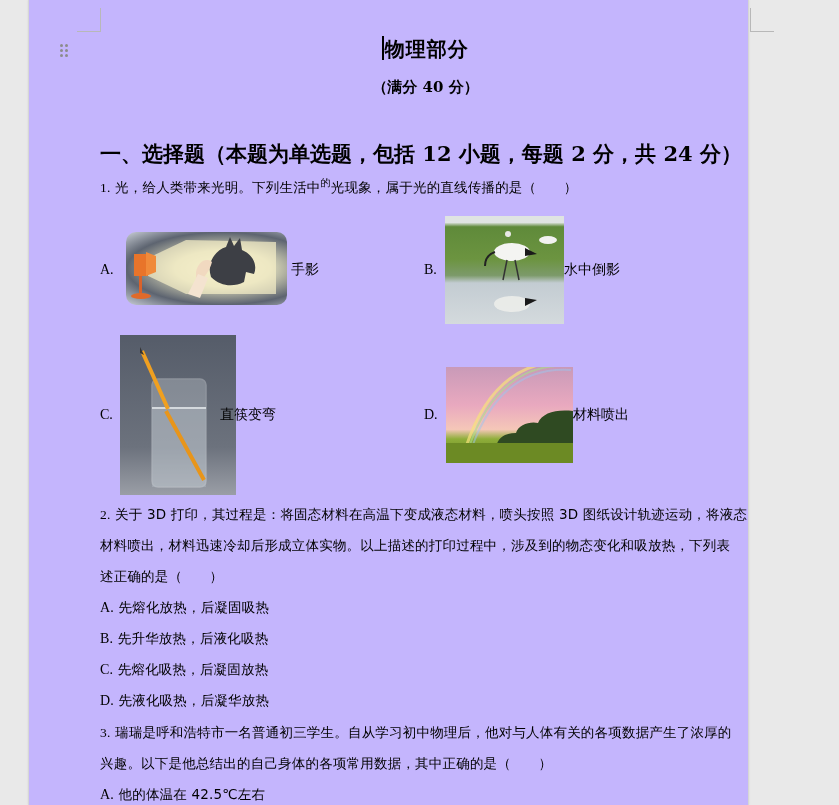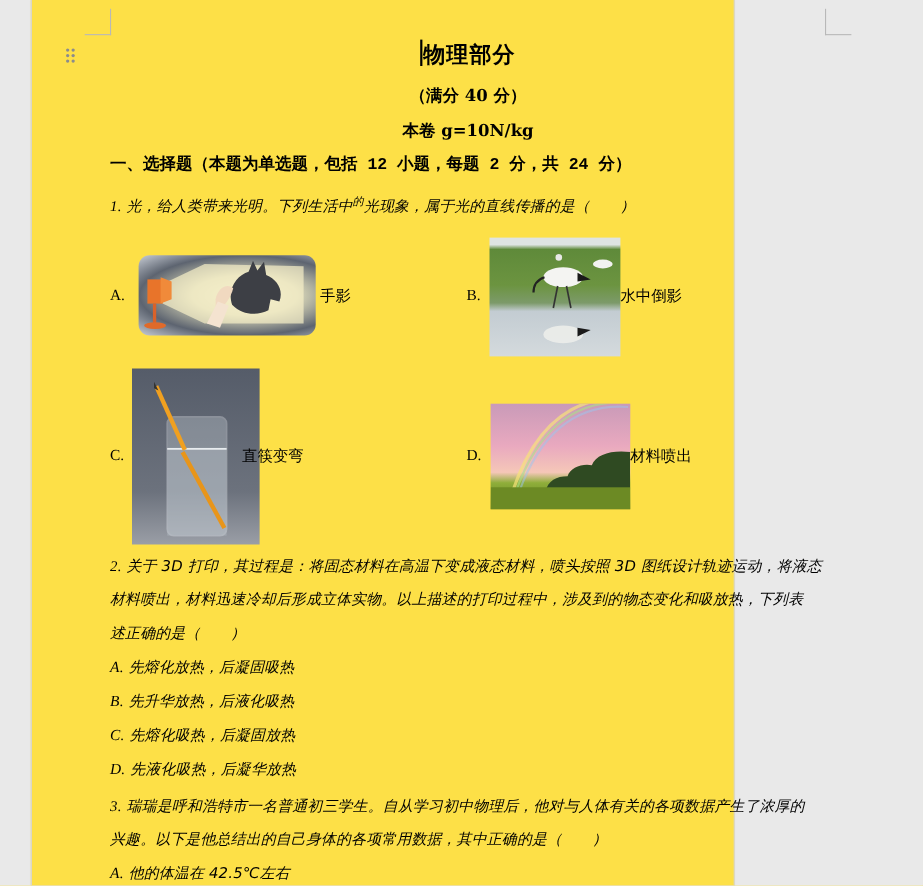--- a/index.html
+++ b/index.html
@@ -1,35 +1,35 @@
 <!DOCTYPE html>
 <html><head>
   <meta charset="utf-8">
   <style>
     * { box-sizing: border-box; margin: 0; padding: 0; }
     html, body { width: 839px; height: 805px; overflow: hidden; background: #e9e9e9; }
     body { position: relative; font-family: "DejaVu Serif", "Liberation Serif", serif; color: #000; }
     .page {
-      position: absolute; left: 28px; top: 0; width: 640px; height: 805px;
-      background: #fde047;
+      position: absolute; left: 28px; top: 0; width: 721px; height: 805px;
+      background: #c4b5fd;
       border-left: 1px solid #d6d6d6;
       border-right: 1px solid #d6d6d6;
       box-shadow: 0 0 2px rgba(0,0,0,0.08);
     }
     .corner { position: absolute; width: 24px; height: 24px; border-color: #b8b8b8; border-style: solid; }
     .corner.tl { left: 48px; top: 8px; border-width: 0 1px 1px 0; }
     .corner.tr { left: 721px; top: 8px; border-width: 0 0 1px 1px; }
     .drag-handle { position: absolute; left: 31px; top: 44px; width: 9px; height: 13px; }
     .drag-handle i { position: absolute; width: 3px; height: 3px; background: #8c8c8c; border-radius: 50%; }
     .abs { position: absolute; white-space: nowrap; }
     .title { left: 0; width: 793px; top: 36px; text-align: center; font-size: 20px; font-weight: bold; letter-spacing: 1px; font-family: "DejaVu Serif", serif; }
     .caret { display: inline-block; width: 1.5px; height: 24px; background: #000; vertical-align: -4px; margin-right: 1px; }
     .sub { left: 0; width: 793px; text-align: center; font-size: 15px; font-weight: bold; }
-    .sec { left: 71px; top: 140px; font-size: 15px; font-weight: bold; font-family: Liberation Mono, monospace; }
-    .q { left: 71px; font-size: 13.5px; font-family: "DejaVu Sans", sans-serif; letter-spacing: 0.2px; font-style: italic; }
+    .sec { left: 71px; top: 140px; font-size: 21px; font-weight: bold; }
+    .q { left: 71px; font-size: 13.5px; font-family: "DejaVu Sans", sans-serif; letter-spacing: 0.2px; }
     .num { font-family: "Liberation Serif", serif; }
     .ruby { font-size: 10px; position: relative; top: -6px; }
     .opt-lbl { font-family: "Liberation Serif", serif; font-size: 14px; }
     .opt-txt { font-size: 14px; font-family: "DejaVu Sans", sans-serif; }
     .img { position: absolute; overflow: hidden; }
     .line { line-height: 31px; }
   </style>
 </head>
 <body>
 
@@ -43,21 +43,20 @@
     <i style="left:0;top:5px"></i>
       <i style="left:5px;top:5px"></i>
     <i style="left:0;top:10px"></i>
       <i style="left:5px;top:10px"></i>
   </div>
 
   <div class="abs title">
     <span class="caret"></span><span>物理部分</span>
   </div>
   <div class="abs sub" style="top:78px">（满分 40 分）</div>
-  <div class="abs sub" style="top:110px">本卷 g=10N/kg</div>
 
   <div class="abs sec">一、选择题（本题为单选题，包括 12 小题，每题 2 分，共 24 分）</div>
 
   <div class="abs q" style="top:179px">
     <span class="num">1.</span>
     <span>光，给人类带来光明。下列生活中</span><span class="ruby">的</span><span>光现象，属于光的直线传播的是（　　）</span>
   </div>
 
   <div class="abs opt-lbl" style="left:71px;top:262px">A.</div>
   <div class="img" style="left:97px;top:232px;width:161px;height:73px;border-radius:10px;background:radial-gradient(ellipse at 60% 50%, #f3efcf 0%, #d8d6b8 35%, #5d6470 70%, #c9ced6 100%);">

